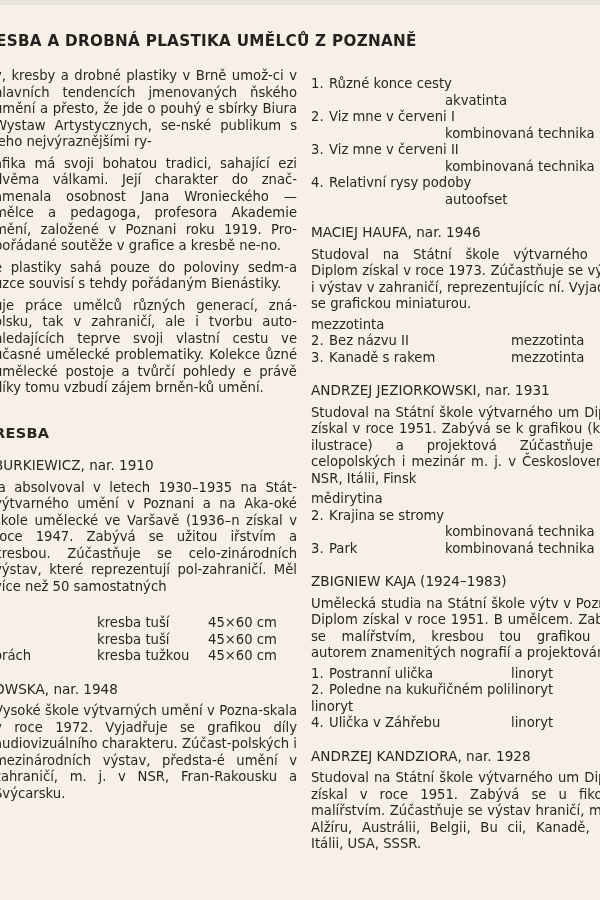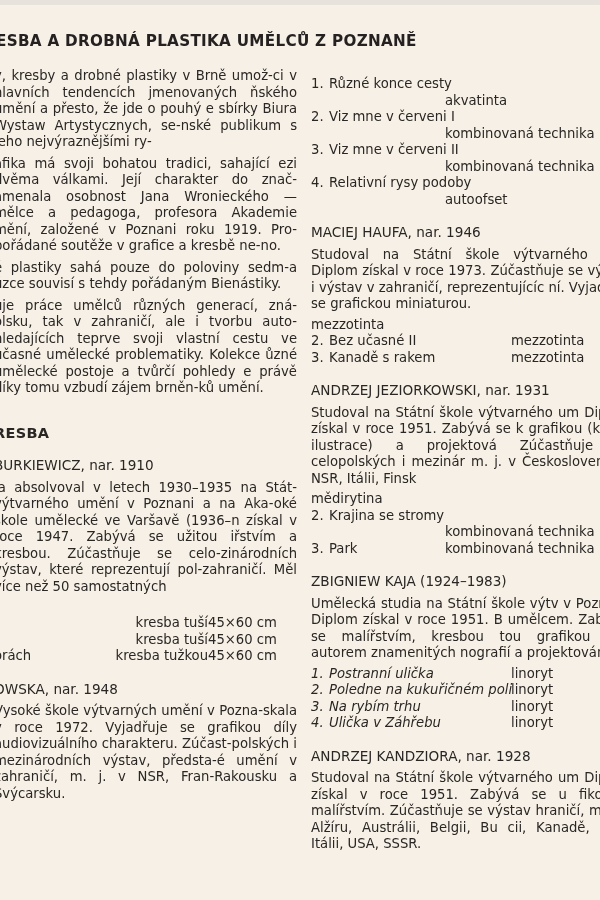--- a/index.html
+++ b/index.html
@@ -18,24 +18,24 @@
   .col { position: absolute; font-size: 13.2px; line-height: 16.5px; }
   .left { left: -6px; top: 68px; width: 303px; }
   .right { left: 311px; top: 72px; width: 320px; }
   p { margin: 0; text-align: justify; }
   .para { margin-bottom: 5px; }
   .sec { font-weight: bold; font-size: 14.5px; margin-top: 28px; margin-bottom: 12px; letter-spacing: 0.3px; }
   .artist { font-size: 13.6px; margin-top: 16px; margin-bottom: 6px; white-space: nowrap; }
   .works { margin-top: 4px; }
   .w { display: flex; white-space: nowrap; }
   .w .t { width: 103px; }
-  .w .m { width: 111px; text-align: right; }
+  .w .m { width: 111px; }
   .w .s { }
   .r-works .w .t { width: 200px; }
-  .r-works.kaja .w .t { width: 200px; font-style: italic; }
+  .r-works.kaja .w .t { width: 200px; }
   .sub { padding-left: 134px; white-space: nowrap; }
   .num { display: inline-block; width: 18px; }
 </style>
 </head>
 <body>
 
 <div class="topstrip"></div>
 
 <div class="heading">ESBA A DROBNÁ PLASTIKA UMĚLCŮ Z POZNANĚ</div>
 
@@ -91,21 +91,21 @@
     </div>
   </div>
 
   <div class="artist">MACIEJ HAUFA, nar. 1946</div>
   <p>Studoval na Státní škole výtvarného umě Diplom získal v roce 1973. Zúčastňuje se výstav i výstav v zahraničí, reprezentujícíc ní. Vyjadřuje se grafickou miniaturou.</p>
   <div class="works r-works">
     <div class="w">
       <span>mezzotinta</span>
     </div>
     <div class="w">
-      <span class="t"><span class="num">2.</span><span>Bez učasné II</span></span>
+      <span class="t"><span class="num">2.</span><span>Bez názvu II</span></span>
       <span>mezzotinta</span>
     </div>
     <div class="w">
       <span class="t"><span class="num">3.</span><span>Kanadě s rakem</span></span>
       <span>mezzotinta</span>
     </div>
   </div>
 
   <div class="artist">ANDRZEJ JEZIORKOWSKI, nar. 1931</div>
   <p>Studoval na Státní škole výtvarného um Diplom získal v roce 1951. Zabývá se k grafikou (knižní ilustrace) a projektová Zúčastňuje se celopolských i mezinár m. j. v Československu, NSR, Itálii, Finsk</p>
@@ -128,21 +128,20 @@
   <div class="works r-works kaja">
     <div class="w">
       <span class="t"><span class="num">1.</span><span>Postranní ulička</span></span>
       <span>linoryt</span>
     </div>
     <div class="w">
       <span class="t"><span class="num">2.</span><span>Poledne na kukuřičném poli</span></span>
       <span>linoryt</span>
     </div>
     <div class="w">
-      <span class="t"><span class="num">3.</span><span>Na rybím trhu</span></span>
       <span>linoryt</span>
     </div>
     <div class="w">
       <span class="t"><span class="num">4.</span><span>Ulička v Záhřebu</span></span>
       <span>linoryt</span>
     </div>
   </div>
 
   <div class="artist">ANDRZEJ KANDZIORA, nar. 1928</div>
   <p>Studoval na Státní škole výtvarného um Diplom získal v roce 1951. Zabývá se u fikou a malířstvím. Zúčastňuje se výstav hraničí, m. j. v Alžíru, Austrálii, Belgii, Bu cii, Kanadě, NSR, Itálii, USA, SSSR.</p>

